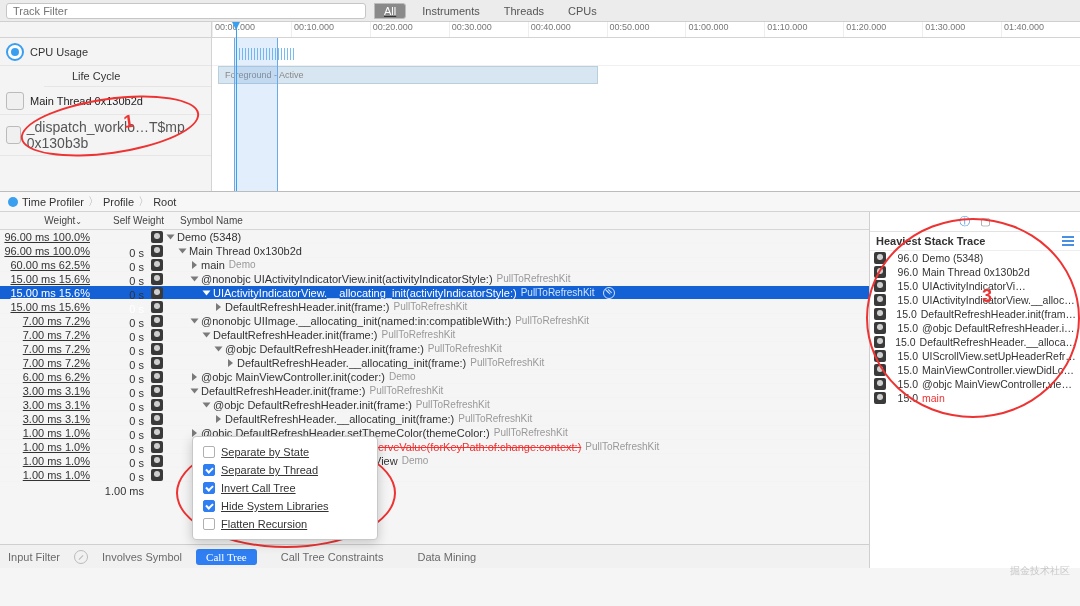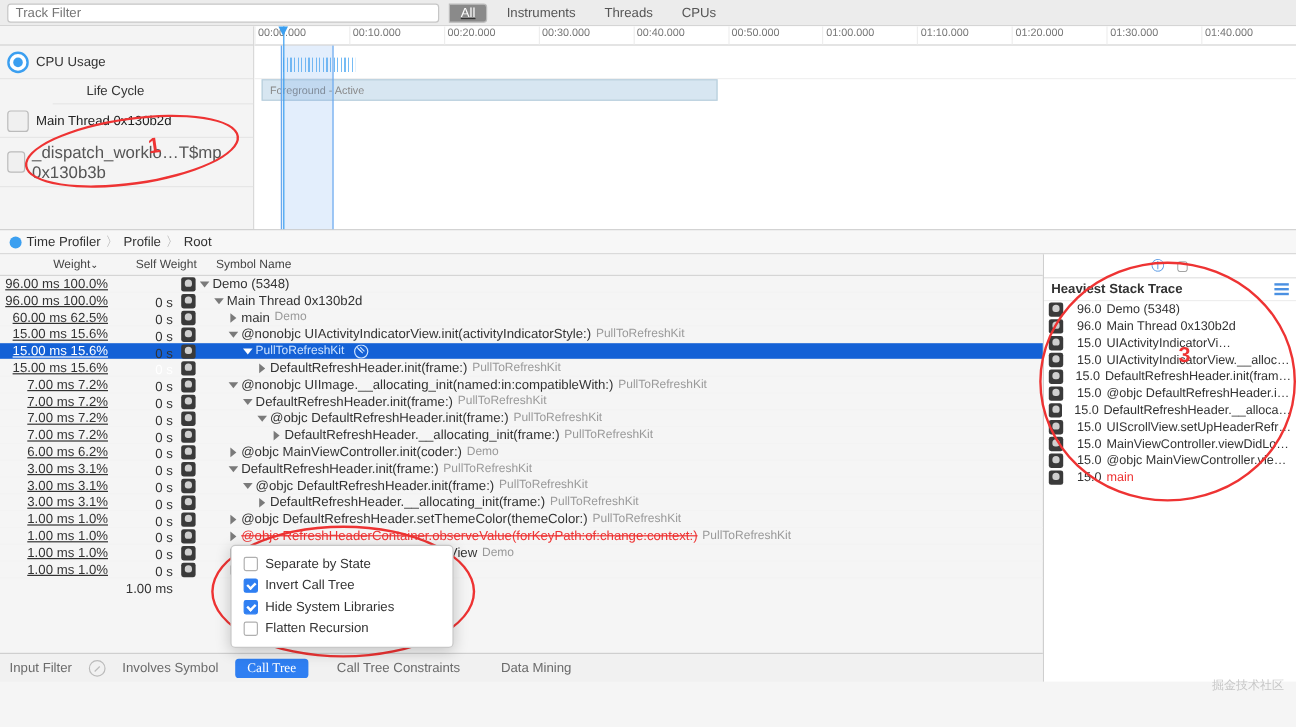--- a/index.html
+++ b/index.html
@@ -65,21 +65,21 @@
 .disc.sel { border-left-color: #fff; }
 .lib { color: #999; font-size: 10px; }
 .datarow.selected .lib { color: #cde3ff; }
 .indent0 { padding-left: 2px; } .indent1 { padding-left: 14px; } .indent2 { padding-left: 26px; }
 .indent3 { padding-left: 38px; } .indent4 { padding-left: 50px; } .indent5 { padding-left: 62px; }
 .redtxt { color: #e33; text-decoration: line-through; }
 .selcircle { width: 12px; height: 12px; border: 1px solid #cde3ff; border-radius: 50%; display: inline-flex; align-items: center; justify-content: center; margin-left: 4px; }
 .selcircle::after { content: ""; width: 5px; height: 1px; background: #cde3ff; box-shadow: 0 -2px 0 #cde3ff, -2px 0 0 #cde3ff; transform: rotate(45deg); }
 
 
-.popup { position: absolute; left: 192px; bottom: 28px; width: 186px; background: #fff; border: 1px solid #c8c8c8; border-radius: 4px; box-shadow: 0 3px 12px rgba(0,0,0,.2); padding: 6px 4px; }
+.popup { position: absolute; left: 192px; bottom: 28px; width: 186px; background: #fff; border: 1px solid #c8c8c8; border-radius: 4px; box-shadow: 0 3px 12px rgba(0,0,0,.2); padding: 6px 4px; text-decoration: underline; }
 .popup .opt { display: flex; align-items: center; gap: 6px; padding: 3px 6px; font-size: 11px; }
 .chk { width: 12px; height: 12px; border: 1px solid #b0b0b0; border-radius: 2px; display: inline-flex; align-items: center; justify-content: center; background: #fff; }
 .chk.on { background: #2f7ff2; border-color: #2f7ff2; }
 .chk.on::after { content: ""; width: 5px; height: 3px; border-left: 2px solid #fff; border-bottom: 2px solid #fff; transform: rotate(-45deg); margin-bottom: 2px; }
 .annot2 { position: absolute; left: 176px; bottom: 20px; width: 220px; height: 110px; border: 2px solid #e33; border-radius: 50%; pointer-events: none; }
 .annot2::after { content: "2"; position: absolute; right: 44px; top: 48px; color: #e33; font-size: 18px; font-weight: bold; }
 
 
 .bottombar { height: 24px; background: #f1f1f1; border-top: 1px solid #cfcfcf; display: flex; align-items: center; padding: 0 8px; gap: 14px; font-size: 11px; color: #6a6a6a; }
 .bottombar .btn { padding: 2px 10px; border-radius: 3px; cursor: pointer; }
@@ -223,20 +223,21 @@
           </div>
         </div>
         <div class="datarow selected">
           <div class="w">15.00 ms  15.6%</div>
           <div class="sw">0 s</div>
           <div class="pic">
             <span class="personbadge"></span>
           </div>
           <div class="sym indent3">
             <span class="disc open sel"></span>
+            <span>UIActivityIndicatorView.__allocating_init(activityIndicatorStyle:)</span>  
             <span class="lib">PullToRefreshKit</span>
             <span class="selcircle"></span>
           </div>
         </div>
         <div class="datarow">
           <div class="w">15.00 ms  15.6%</div>
           <div class="sw">0 s</div>
           <div class="pic">
             <span class="personbadge"></span>
           </div>
@@ -389,20 +390,24 @@
             <span>0x1808de3e8</span>
           </div>
         </div>
       </div>
 
     <div class="annot2"></div>
     <div class="popup" id="popup">
         <div class="opt">
           <span class="chk"></span>
           <span>Separate by State</span>
+        </div>
+        <div class="opt">
+          <span class="chk on"></span>
+          <span>Separate by Thread</span>
         </div>
         <div class="opt">
           <span class="chk on"></span>
           <span>Invert Call Tree</span>
         </div>
         <div class="opt">
           <span class="chk on"></span>
           <span>Hide System Libraries</span>
         </div>
         <div class="opt">

